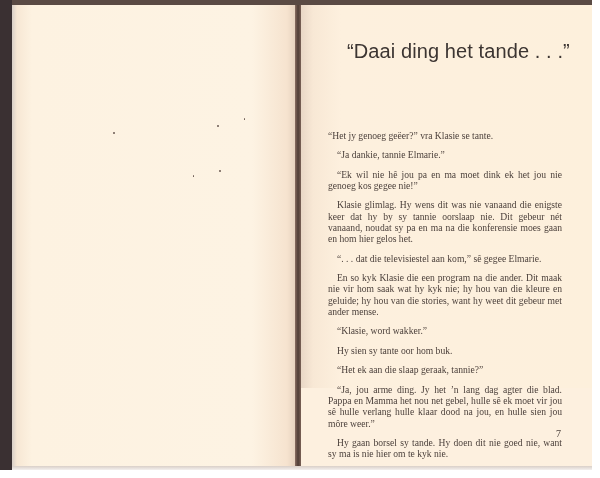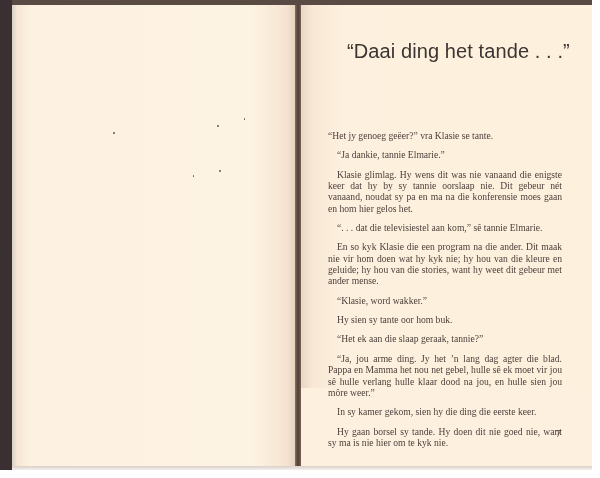--- a/index.html
+++ b/index.html
@@ -70,28 +70,28 @@
   </div>
 
   <div class="spine"></div>
 
   <div class="page-right">
     <div class="title">“Daai ding het tande . . .”</div>
 
     <div class="body-text">
       <p class="first">“Het jy genoeg geëer?” vra Klasie se tante.</p>
       <p>“Ja dankie, tannie Elmarie.”</p>
+      <p>“Ek wil nie hê jou pa en ma moet dink ek het jou nie genoeg kos gegee nie!”</p>
       <p>Klasie glimlag. Hy wens dit was nie vanaand die enigste keer dat hy by sy tannie oorslaap nie. Dit gebeur nét vanaand, noudat sy pa en ma na die konferensie moes gaan en hom hier gelos het.</p>
-      <p>“. . . dat die televisiestel aan kom,” sê tannie Elmarie.</p>
-      <p>En so kyk Klasie die een program na die ander. Dit maak nie vir hom doen wat hy kyk nie; hy hou van die kleure en geluide; hy hou van die stories, want hy weet dit gebeur met ander mense.</p>
+      <p>“. . . dat die televisiestel aan kom,” sê gegee Elmarie.</p>
+      <p>En so kyk Klasie die een program na die ander. Dit maak nie vir hom saak wat hy kyk nie; hy hou van die kleure en geluide; hy hou van die stories, want hy weet dit gebeur met ander mense.</p>
       <p>“Klasie, word wakker.”</p>
       <p>Hy sien sy tante oor hom buk.</p>
       <p>“Het ek aan die slaap geraak, tannie?”</p>
       <p>“Ja, jou arme ding. Jy het ’n lang dag agter die blad. Pappa en Mamma het nou net gebel, hulle sê ek moet vir jou sê hulle verlang hulle klaar dood na jou, en hulle sien jou môre weer.”</p>
-      <p>In sy kamer gekom, sien hy die ding die eerste keer.</p>
       <p>Hy gaan borsel sy tande. Hy doen dit nie goed nie, want sy ma is nie hier om te kyk nie.</p>
     </div>
 
     <div class="page-num">7</div>
   </div>
 </div>
 
 <div class="bottom-shade"></div>
 
 </body></html>

